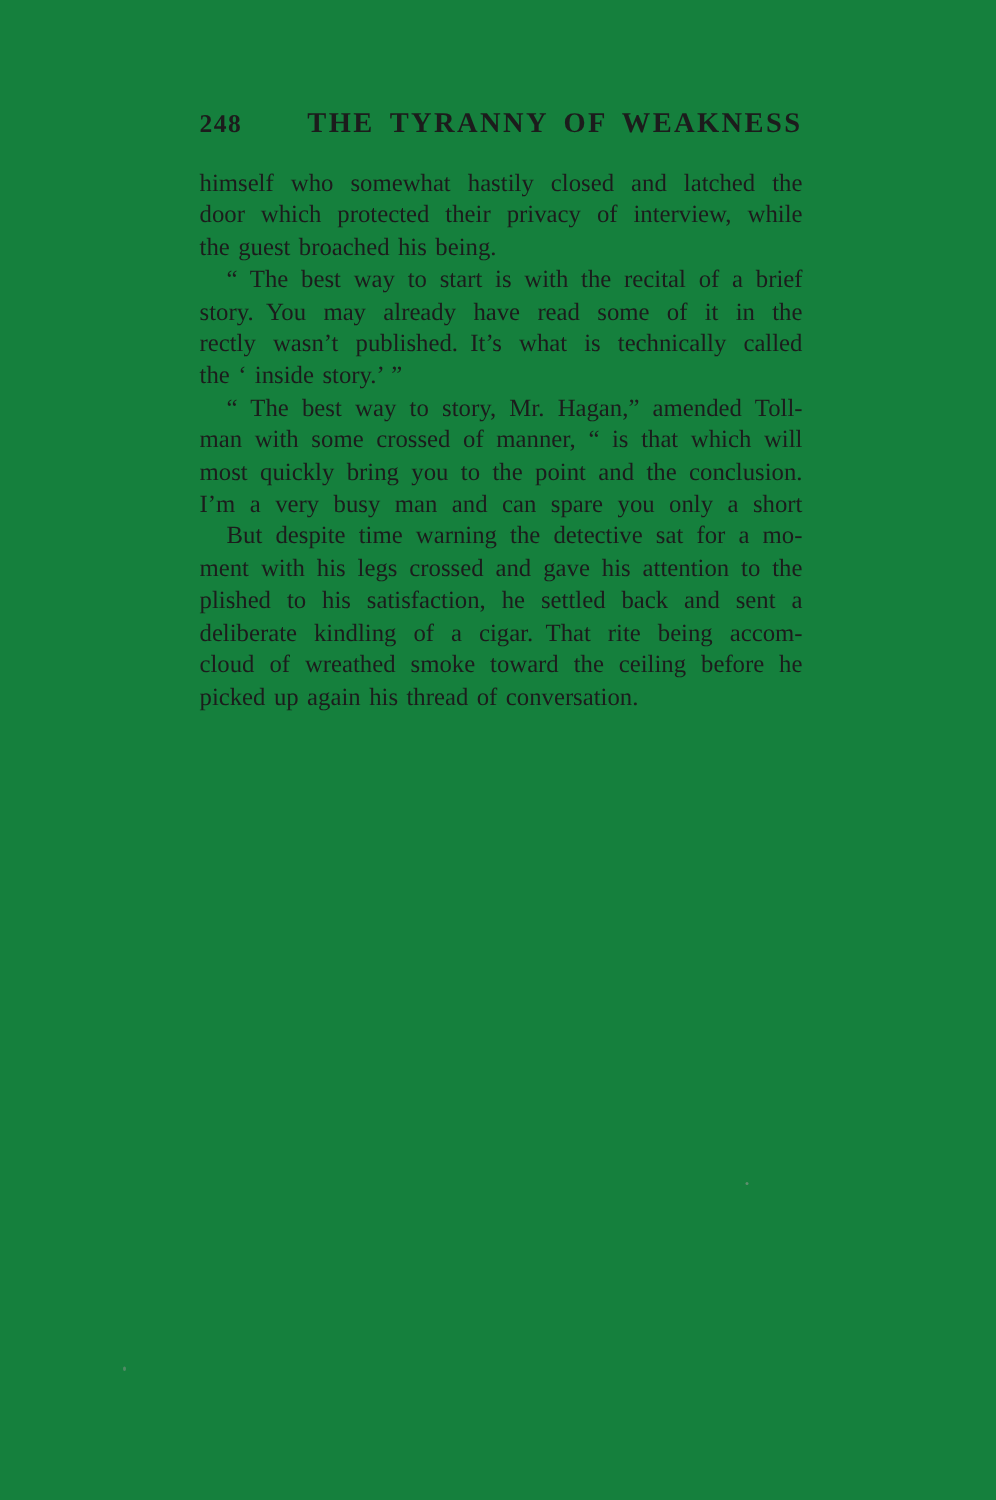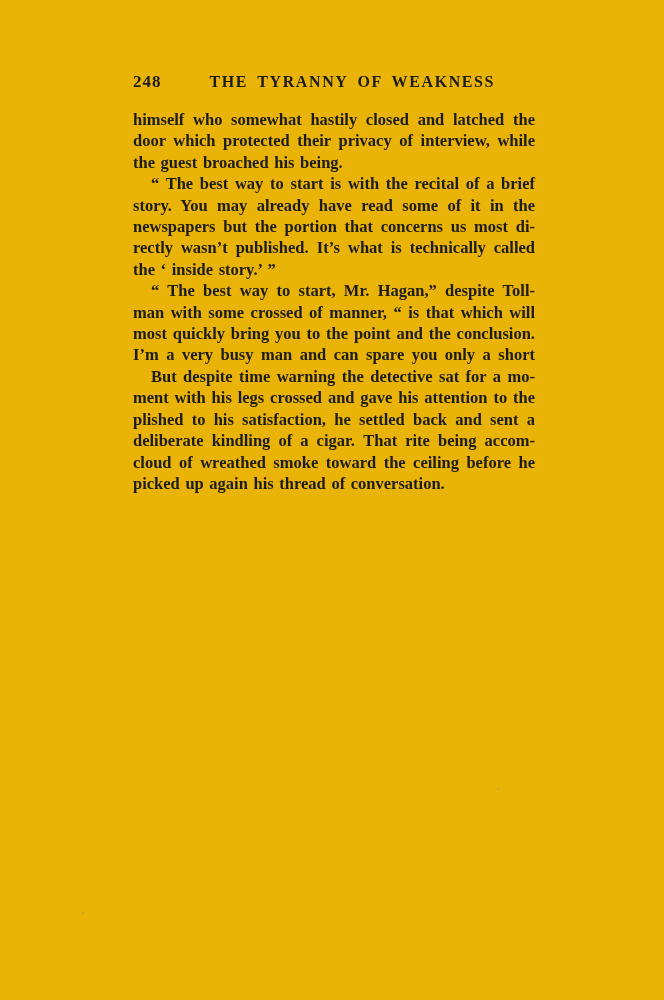--- a/index.html
+++ b/index.html
@@ -5,21 +5,21 @@
   html, body {
     margin: 0;
     padding: 0;
     background: #e9e9e7;
   }
   .page {
     position: relative;
     width: 664px;
     height: 1000px;
     margin: 0 auto;
-    background: #eab308;
+    background: #15803d;
     overflow: hidden;
     font-family: "Liberation Serif", serif;
     color: #1c1c1c;
   }
   .page-inner {
     position: absolute;
     left: 133px;
     top: 72px;
     width: 402px;
   }
@@ -29,42 +29,41 @@
     font-weight: bold;
     margin-bottom: 17px;
   }
   .page-number {
     font-size: 17px;
     letter-spacing: 1px;
     flex: 0 0 auto;
   }
   .running-title {
     flex: 1 1 auto;
-    text-align: center;
-    font-size: 16px;
+    text-align: right;
+    font-size: 19px;
     letter-spacing: 1.6px;
     word-spacing: 4px;
     padding-left: 8px;
   }
   .body-text {
     font-size: 16.5px;
     line-height: 21.4px;
     word-spacing: 1.5px;
   }
   .paragraph {
     margin: 0;
   }
   .paragraph.indent .line:first-child {
     text-indent: 18px;
   }
   .line {
     text-align: justify;
     text-align-last: justify;
     white-space: normal;
-    font-weight: bold;
   }
   .line.last {
     text-align-last: left;
   }
   .scan-speck {
     position: absolute;
     background: #9a9a96;
     border-radius: 50%;
   }
   .speck-1 {
@@ -93,26 +92,25 @@
     </div>
     <div class="body-text" id="body-text">
         <div class="paragraph">
           <div class="line">himself who somewhat hastily closed and latched the</div>
           <div class="line">door which protected their privacy of interview, while</div>
           <div class="line last">the guest broached his being.</div>
         </div>
         <div class="paragraph indent">
           <div class="line">“ The best way to start is with the recital of a brief</div>
           <div class="line">story. You may already have read some of it in the</div>
-          <div class="line">newspapers but the portion that concerns us most di-</div>
           <div class="line">rectly wasn’t published. It’s what is technically called</div>
           <div class="line last">the ‘ inside story.’ ”</div>
         </div>
         <div class="paragraph indent">
-          <div class="line">“ The best way to start, Mr. Hagan,” despite Toll-</div>
+          <div class="line">“ The best way to story, Mr. Hagan,” amended Toll-</div>
           <div class="line">man with some crossed of manner, “ is that which will</div>
           <div class="line">most quickly bring you to the point and the conclusion.</div>
           <div class="line">I’m a very busy man and can spare you only a short</div>
         </div>
         <div class="paragraph indent">
           <div class="line">But despite time warning the detective sat for a mo-</div>
           <div class="line">ment with his legs crossed and gave his attention to the</div>
           <div class="line">plished to his satisfaction, he settled back and sent a</div>
           <div class="line">deliberate kindling of a cigar. That rite being accom-</div>
           <div class="line">cloud of wreathed smoke toward the ceiling before he</div>

